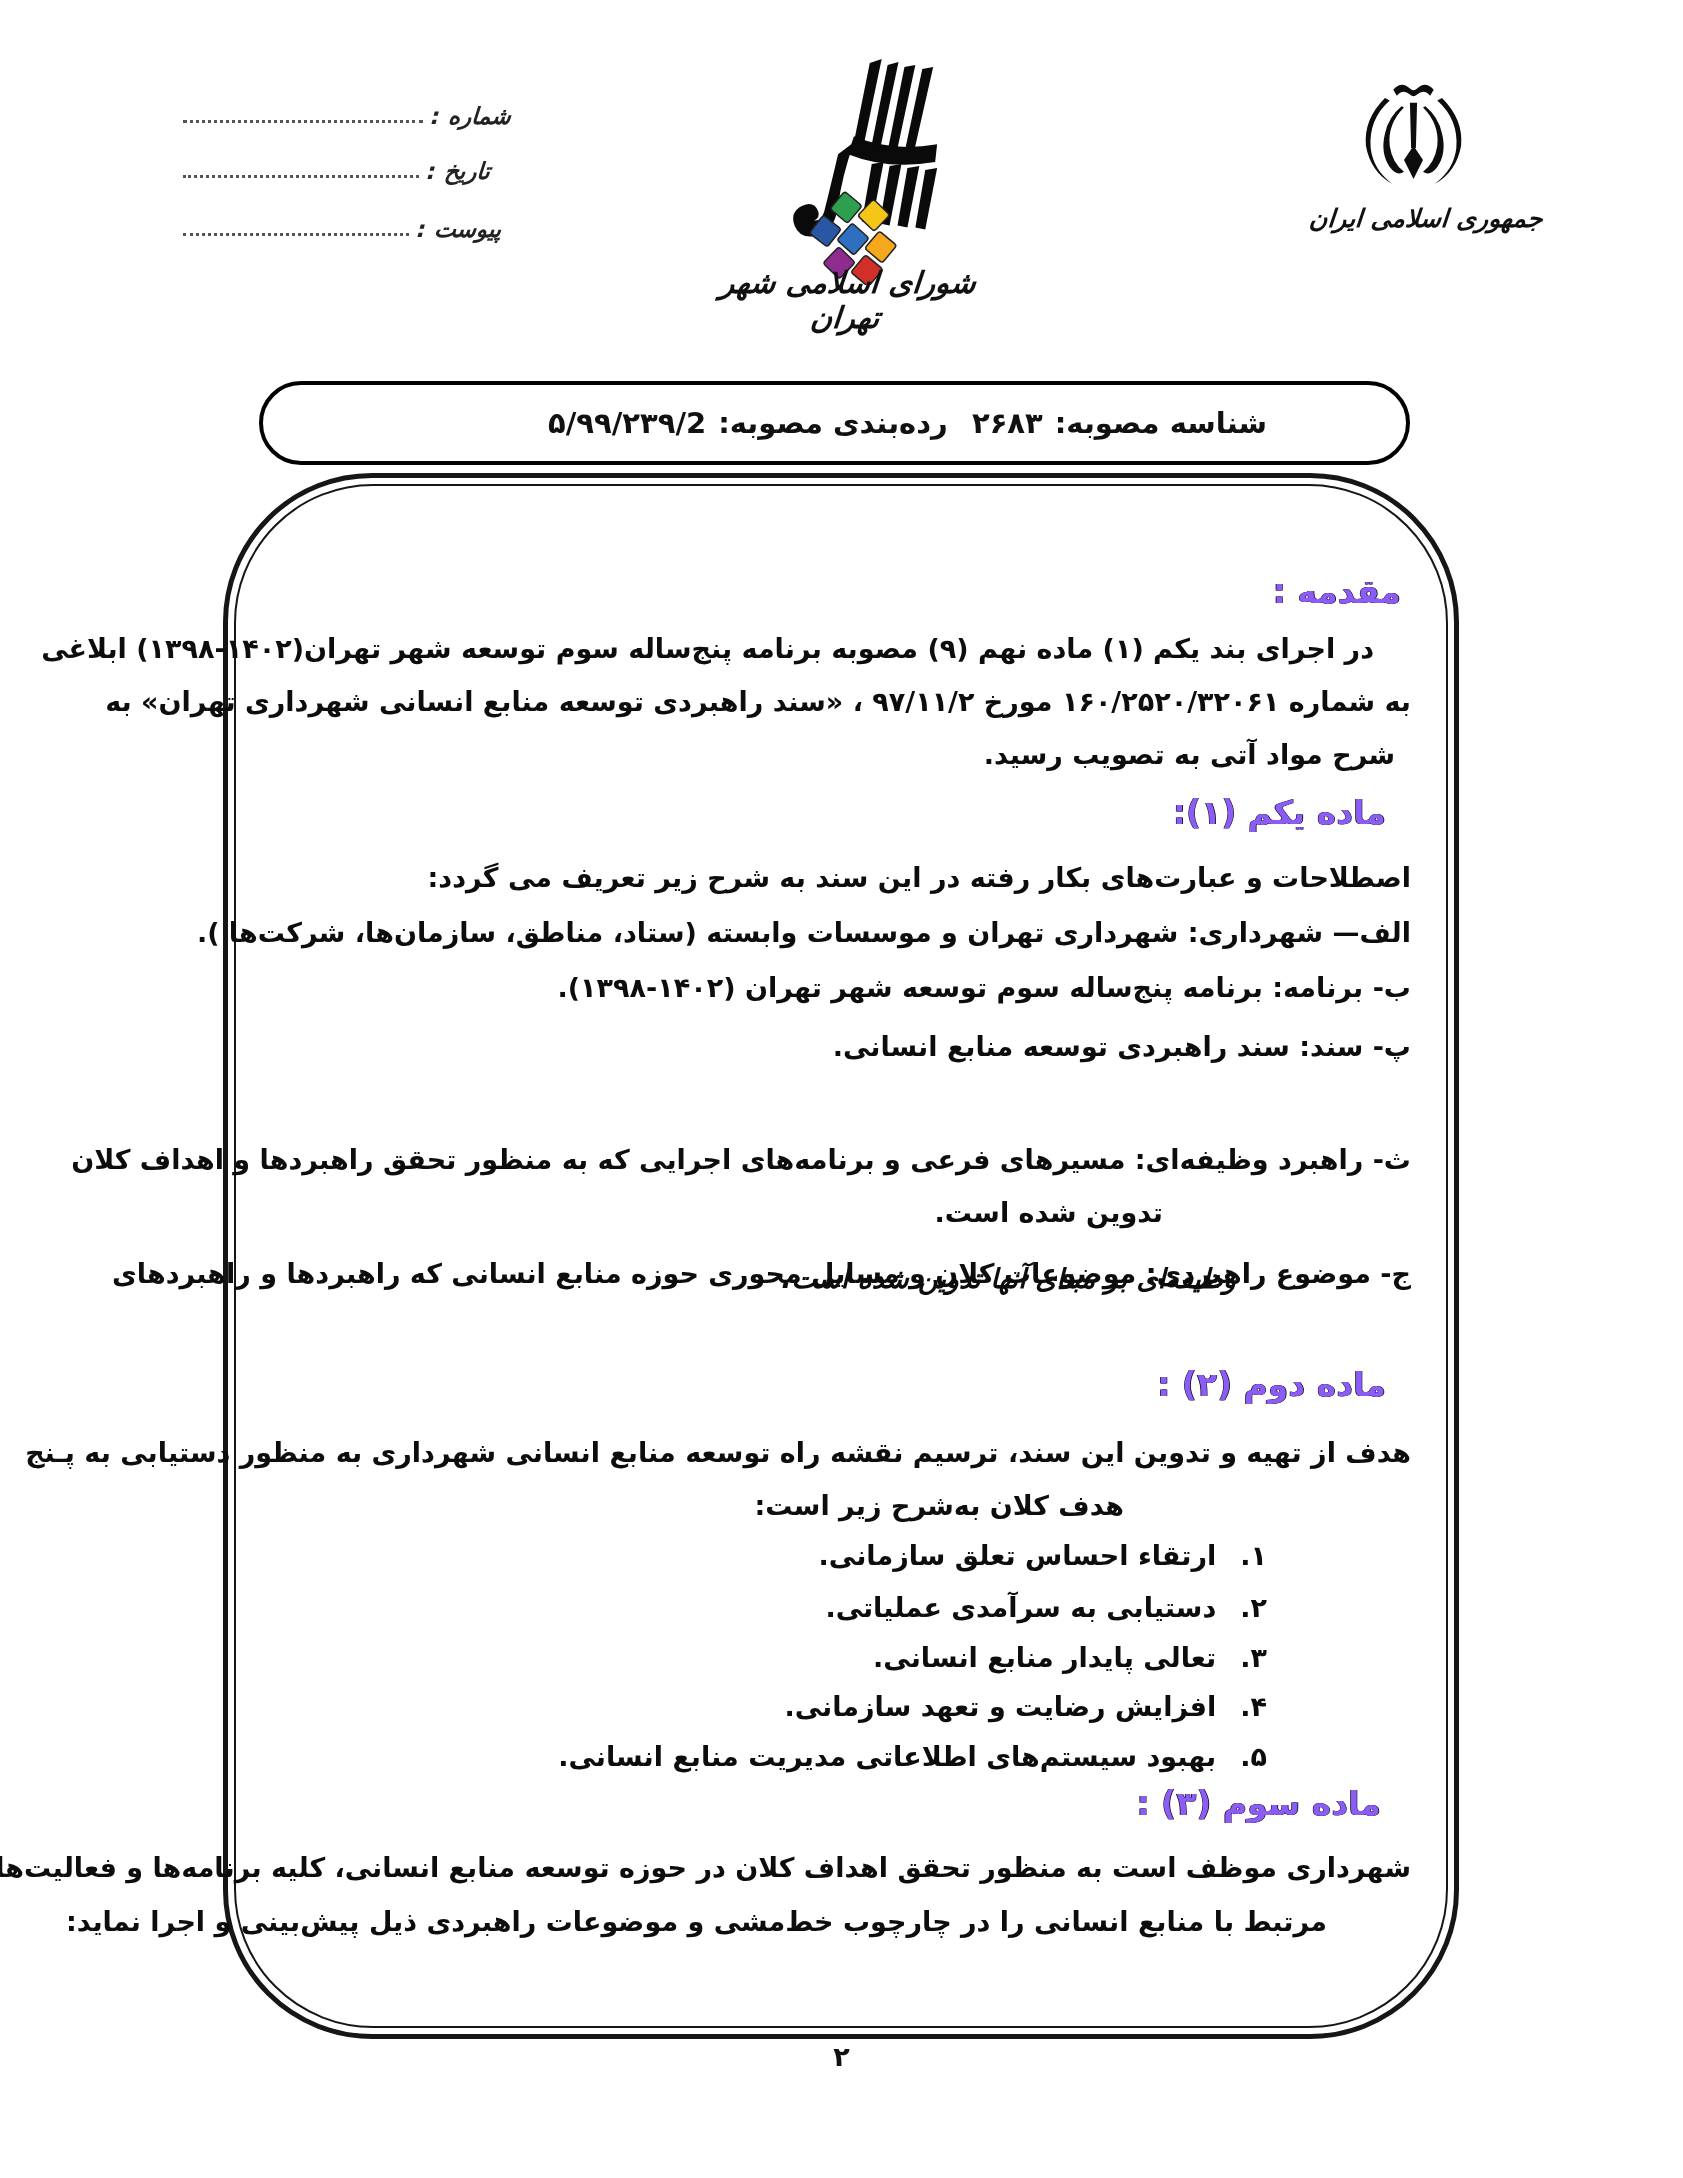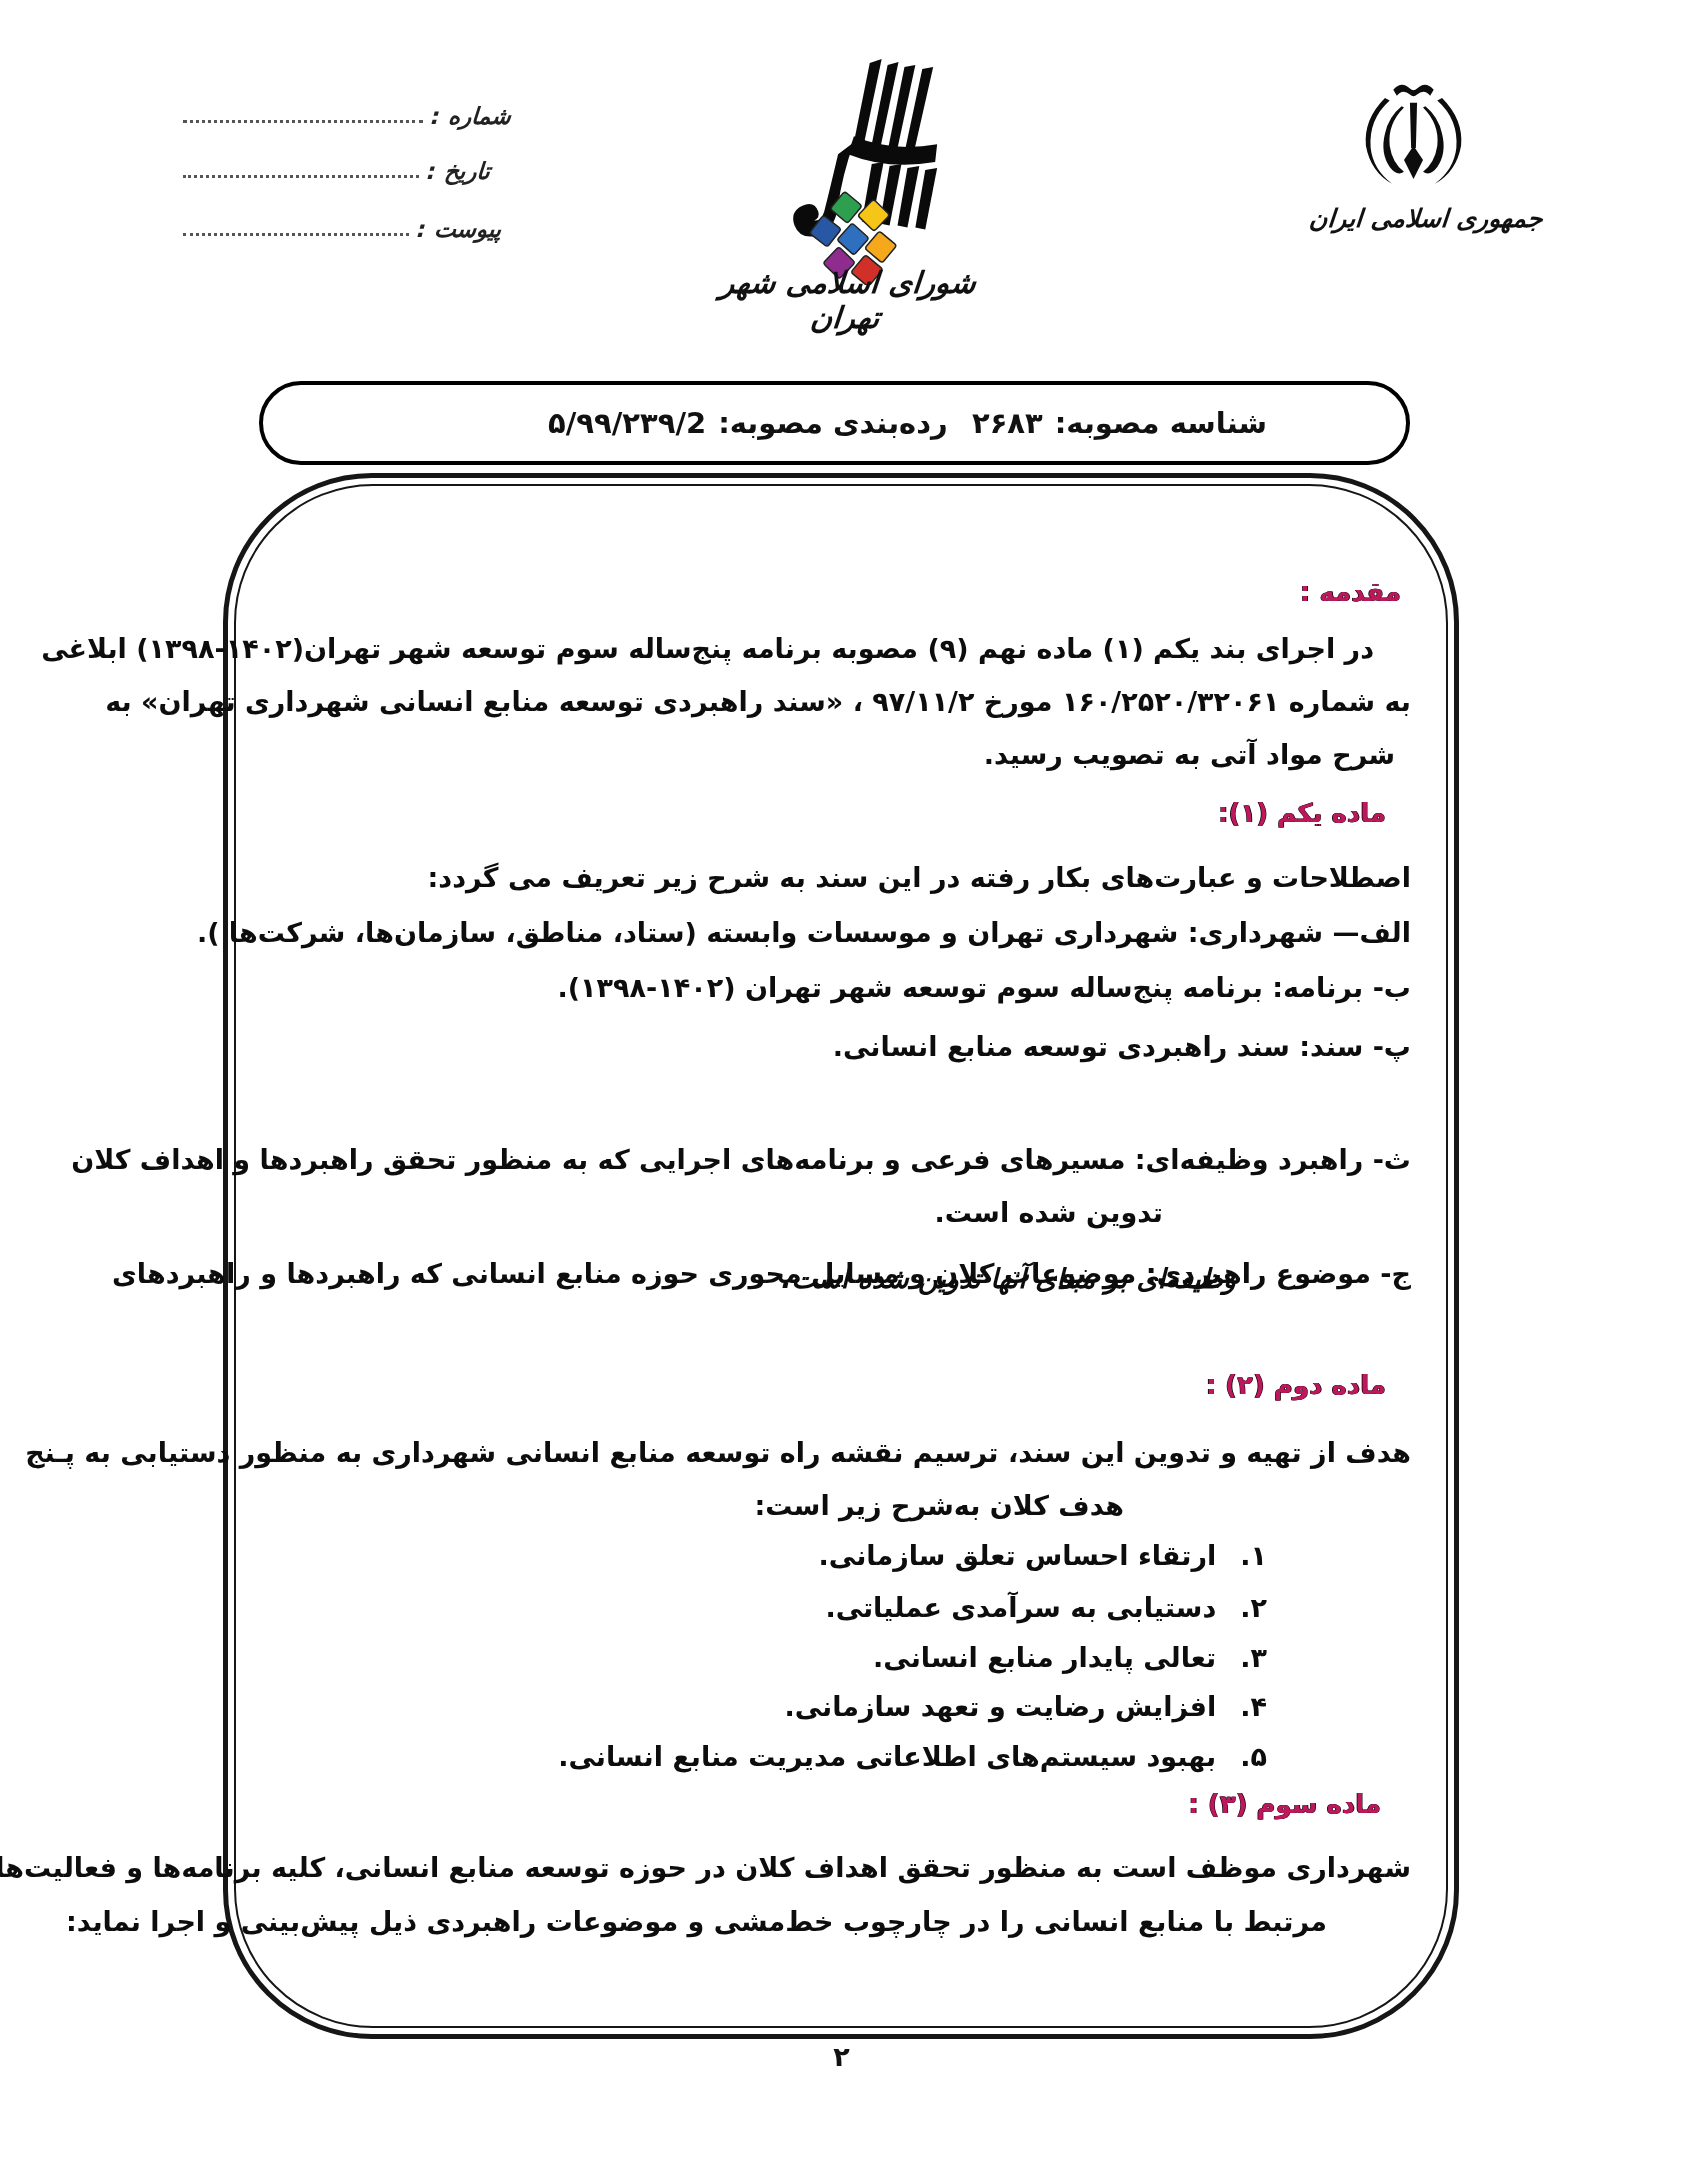--- a/index.html
+++ b/index.html
@@ -33,21 +33,21 @@
     position:absolute;left:6px;top:6px;right:6px;bottom:6px;
     border:2.5px solid #161616;border-radius:139px;
   }
   
   .tline{
     position:absolute;direction:rtl;white-space:nowrap;
     font-size:27px;font-weight:bold;color:#0d0d0d;line-height:42px;
   }
   .thead{
     position:absolute;direction:rtl;white-space:nowrap;
-    font-size:26px;font-weight:bold;color:#be185d;line-height:46px;
+    font-size:33px;font-weight:bold;color:#8b5cf6;line-height:46px;
     text-shadow:0.6px 0 0 #000, -0.6px 0 0 #000;
   }
   .goal-row{display:flex;direction:rtl;gap:24px;}
   .page-num{position:absolute;left:0;top:2041px;width:1683px;text-align:center;
     font-size:27px;font-weight:bold;}
   svg{display:block;}
 </style>
 </head>
 <body>
 

